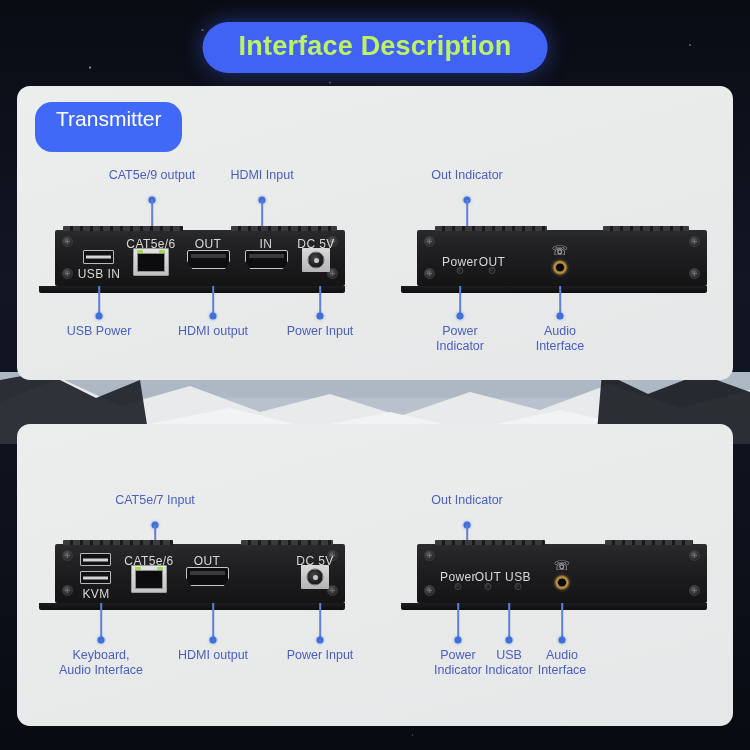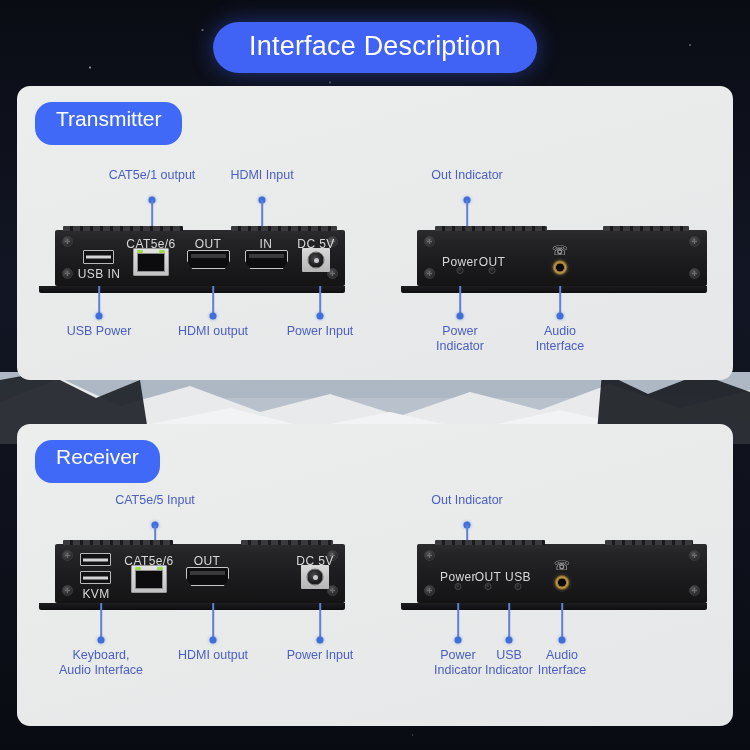--- a/index.html
+++ b/index.html
@@ -38,43 +38,43 @@
     overflow: hidden;
   }
   #mountains svg { display: block; }
 
   
   #title-pill {
     position: absolute; left: 50%; top: 22px; transform: translateX(-50%);
     background: #4063f5;
     border-radius: 26px;
     padding: 9px 36px 11px;
-    color: #ffffff;
-    font-size: 27px; font-weight: normal;
+    color: #bef264;
+    font-size: 27px; font-weight: bold;
     letter-spacing: .2px;
     white-space: nowrap;
     box-shadow: 0 0 22px rgba(64,99,245,.45);
   }
 
   
   .card {
     position: absolute;
     left: 17px; width: 716px;
     background: linear-gradient(165deg, #eceded 0%, #e9eaea 45%, #e6e7e8 100%);
     border-radius: 13px;
   }
   #card-transmitter { top: 86px;  height: 294px; }
   #card-receiver    { top: 424px; height: 302px; }
 
   .section-pill {
     position: absolute; left: 18px; top: 16px;
     background: #4169f7;
     color: #fff;
     border-radius: 17px;
-    padding: 5px 21px 14px;
+    padding: 5px 21px 21px;
     font-size: 21px;
     white-space: nowrap;
   }
 
   
   .lbl {
     position: absolute;
     color: #4a5fc1;
     font-size: 12.5px;
     line-height: 14px;
@@ -242,21 +242,21 @@
     <path d="M0 8 L44 0 L96 26 L140 8 L150 72 L0 72 Z" fill="#1e2228" opacity=".92"></path>
     <path d="M602 0 L648 22 L700 2 L750 20 L750 72 L596 72 Z" fill="#1a1d23" opacity=".92"></path>
   </svg>
 </div>
 
 <div id="title-pill">Interface Description</div>
 
 <div class="card" id="card-transmitter">
   <div class="section-pill">Transmitter</div>
 
-  <div class="lbl" style="left:135px; top:82px;">CAT5e/1 output</div>
+  <div class="lbl" style="left:135px; top:82px;">CAT5e/9 output</div>
   <div class="dot" style="left:135px; top:114px;"></div>
   <div class="leader" style="left:135px; top:114px; height:30px;"></div>
 
   <div class="lbl" style="left:245px; top:82px;">HDMI Input</div>
   <div class="dot" style="left:245px; top:114px;"></div>
   <div class="leader" style="left:245px; top:114px; height:30px;"></div>
 
   <div class="device" style="left:38px; top:144px; width:290px; height:56px;">
     <div class="vent" style="left:8px; width:120px;"></div>
     <div class="vent" style="left:176px; width:106px;"></div>
@@ -326,23 +326,22 @@
   <div class="leader" style="left:443px; top:200px; height:30px;"></div>
   <div class="dot" style="left:443px; top:230px;"></div>
   <div class="lbl two" style="left:443px; top:238px;"><span>Power</span><br><span>Indicator</span></div>
 
   <div class="leader" style="left:543px; top:200px; height:30px;"></div>
   <div class="dot" style="left:543px; top:230px;"></div>
   <div class="lbl two" style="left:543px; top:238px;"><span>Audio</span><br><span>Interface</span></div>
 </div>
 
 <div class="card" id="card-receiver">
-  <div class="section-pill">Receiver</div>
-
-  <div class="lbl" style="left:138px; top:69px;">CAT5e/5 Input</div>
+
+  <div class="lbl" style="left:138px; top:69px;">CAT5e/7 Input</div>
   <div class="dot" style="left:138px; top:101px;"></div>
   <div class="leader" style="left:138px; top:101px; height:41px;"></div>
   <div class="dot" style="left:138px; top:142px;"></div>
 
   <div class="device" style="left:38px; top:120px; width:290px; height:59px;">
     <div class="vent" style="left:8px; width:110px;"></div>
     <div class="vent" style="left:186px; width:92px;"></div>
     <div class="screw" style="left:7px; top:6px;"></div>
     <div class="screw" style="left:7px; top:41px;"></div>
     <div class="screw" style="right:7px; top:6px;"></div>

